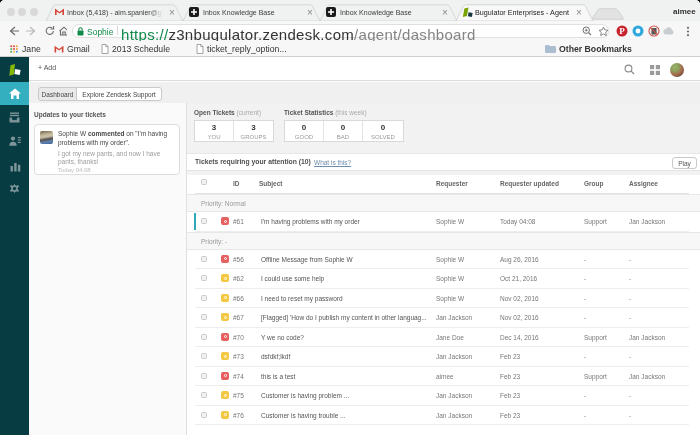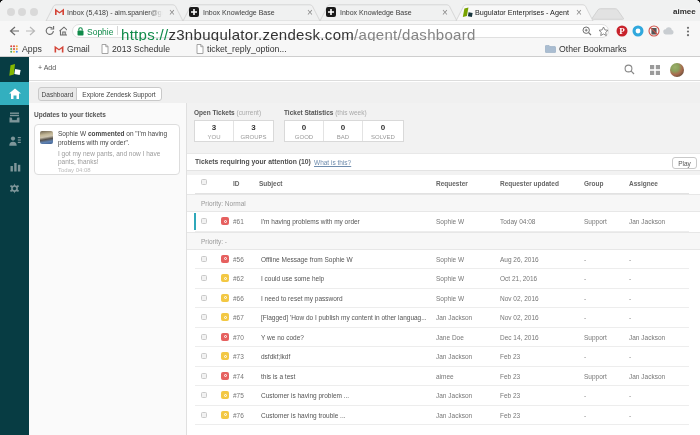--- a/index.html
+++ b/index.html
@@ -174,39 +174,39 @@
   <circle cx="1.2" cy="1.2" r="1" fill="#d9453c"></circle>
     <circle cx="4" cy="1.2" r="1" fill="#d9453c"></circle>
     <circle cx="6.8" cy="1.2" r="1" fill="#ef9f36"></circle>
   <circle cx="1.2" cy="4" r="1" fill="#53a85c"></circle>
     <circle cx="4" cy="4" r="1" fill="#d9453c"></circle>
     <circle cx="6.8" cy="4" r="1" fill="#ef9f36"></circle>
   <circle cx="1.2" cy="6.8" r="1" fill="#53a85c"></circle>
     <circle cx="4" cy="6.8" r="1" fill="#f3c13a"></circle>
     <circle cx="6.8" cy="6.8" r="1" fill="#4c8bf5"></circle>
 </svg>
-<div class="abs bktxt" style="left:22px;">Apps</div>
+<div class="abs bktxt" style="left:22px;">Jane</div>
 <svg class="abs" style="left:54px;top:44.5px;" width="10" height="8" viewBox="0 0 11 9">
     <path d="M0.5,8.5 L0.5,0.8 L5.5,4.6 L10.5,0.8 L10.5,8.5 L8.7,8.5 L8.7,3.8 L5.5,6.2 L2.3,3.8 L2.3,8.5 Z" fill="#d44437"></path>
   </svg>
 <div class="abs bktxt" style="left:67px;">Gmail</div>
 <svg class="abs" style="left:101px;top:43.5px;" width="8" height="10" viewBox="0 0 8 10">
     <path d="M1,0.5 L5,0.5 L7,2.5 L7,9.5 L1,9.5 Z" fill="#fff" stroke="#9a9a9a" stroke-width="0.9"></path>
     <path d="M4.8,0.5 L4.8,2.7 L7,2.7" fill="none" stroke="#9a9a9a" stroke-width="0.9"></path>
   </svg>
 <div class="abs bktxt" style="left:112px;">2013 Schedule</div>
 <svg class="abs" style="left:196px;top:43.5px;" width="8" height="10" viewBox="0 0 8 10">
     <path d="M1,0.5 L5,0.5 L7,2.5 L7,9.5 L1,9.5 Z" fill="#fff" stroke="#9a9a9a" stroke-width="0.9"></path>
     <path d="M4.8,0.5 L4.8,2.7 L7,2.7" fill="none" stroke="#9a9a9a" stroke-width="0.9"></path>
   </svg>
 <div class="abs bktxt" style="left:207px;">ticket_reply_option...</div>
 <svg class="abs" style="left:545px;top:44.5px;" width="11" height="8" viewBox="0 0 11 8">
     <path d="M0.5,1 Q0.5,0.4 1.1,0.4 L4,0.4 L5,1.6 L9.9,1.6 Q10.5,1.6 10.5,2.2 L10.5,7 Q10.5,7.6 9.9,7.6 L1.1,7.6 Q0.5,7.6 0.5,7 Z" fill="#aabdd1" stroke="#8fa6bd" stroke-width="0.6"></path>
   </svg>
-<div class="abs bktxt" style="left:559px;">Other Bookmarks</div>
+<div class="abs bktxt" style="left:559px;font-weight:bold;">Other Bookmarks</div>
 
 <div class="abs" id="sidebar"></div>
 <svg class="abs" style="left:8px;top:63px;" width="14" height="14" viewBox="0 0 14 14">
   <path d="M2.5,2.2 L7,1 L5.8,11.6 L1.3,12.8 Z" fill="#84b800"></path>
   <path d="M7.2,6 L12.6,6.9 L11.7,11.9 L6.3,11 Z" fill="#fff"></path>
 </svg>
 <div class="abs" id="hometile"></div>
 <svg class="abs" style="left:8.5px;top:88px;" width="12" height="11" viewBox="0 0 12 11">
   <path d="M6,0.5 L12,5.5 L10,5.5 L10,11 L7.5,11 L7.5,7.5 L4.5,7.5 L4.5,11 L2,11 L2,5.5 L0,5.5 Z" fill="#fff"></path>
 </svg>

